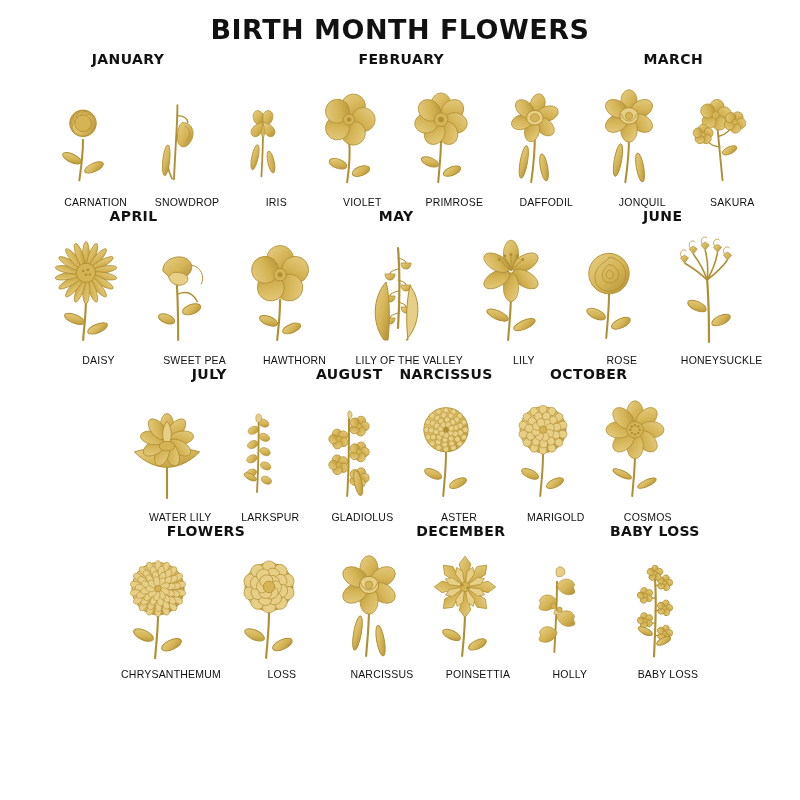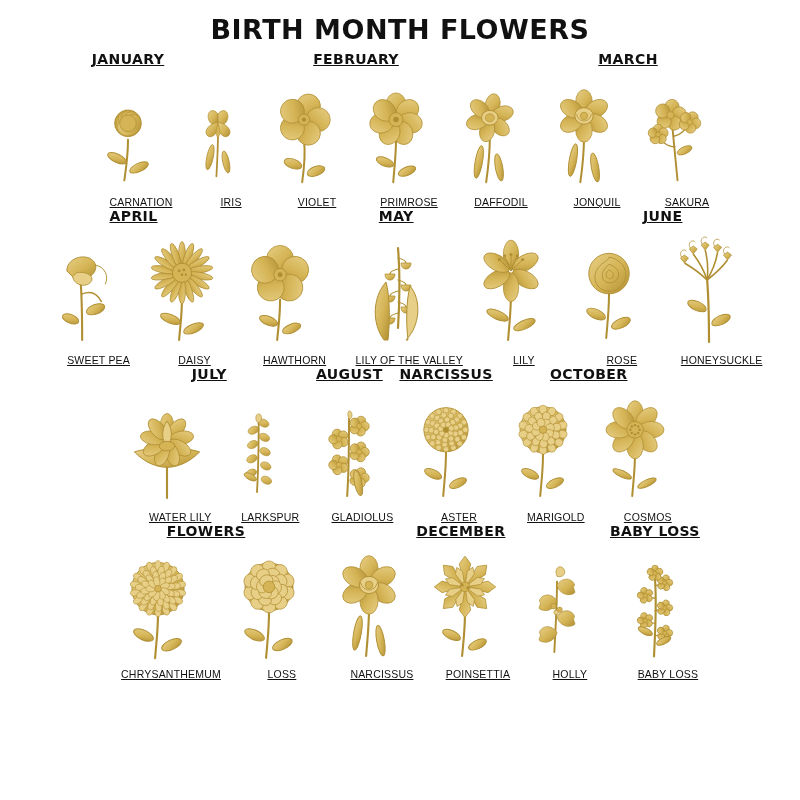--- a/index.html
+++ b/index.html
@@ -35,21 +35,20 @@
     flex: 1;
     display: flex;
     flex-direction: column;
   }
   .row {
     flex: 1;
     display: flex;
     flex-direction: row;
     justify-content: center;
     align-items: stretch;
-    text-decoration: underline;
   }
   .group {
     display: flex;
     flex-direction: column;
     align-items: center;
     padding: 0 2px;
   }
   .group-title {
     font-size: 14px;
     font-weight: bold;
@@ -117,20 +116,40 @@
                     <path d="M50 40 C62 34 70 44 64 54 C58 62 44 62 38 54 C32 44 40 34 50 40 Z" fill="url(#gF)" stroke="#b08f33" stroke-width="0.7" opacity="0.9" transform="rotate(196.36363636363637 50 44) scale(0.9) translate(5,4)"></path>
                     <path d="M50 40 C62 34 70 44 64 54 C58 62 44 62 38 54 C32 44 40 34 50 40 Z" fill="url(#gF)" stroke="#b08f33" stroke-width="0.7" opacity="0.9" transform="rotate(229.0909090909091 50 44) scale(0.9) translate(5,4)"></path>
                     <path d="M50 40 C62 34 70 44 64 54 C58 62 44 62 38 54 C32 44 40 34 50 40 Z" fill="url(#gF)" stroke="#b08f33" stroke-width="0.7" opacity="0.9" transform="rotate(261.8181818181818 50 44) scale(0.9) translate(5,4)"></path>
                     <path d="M50 40 C62 34 70 44 64 54 C58 62 44 62 38 54 C32 44 40 34 50 40 Z" fill="url(#gF)" stroke="#b08f33" stroke-width="0.7" opacity="0.9" transform="rotate(294.54545454545456 50 44) scale(0.9) translate(5,4)"></path>
                     <path d="M50 40 C62 34 70 44 64 54 C58 62 44 62 38 54 C32 44 40 34 50 40 Z" fill="url(#gF)" stroke="#b08f33" stroke-width="0.7" opacity="0.9" transform="rotate(327.27272727272725 50 44) scale(0.9) translate(5,4)"></path>
                   </g>
                   <circle cx="50" cy="44" r="9" fill="#d4b455" stroke="#b08f33" stroke-width="0.8"></circle>
                 </svg>
               </div>
               <div class="flower-label">CARNATION</div>
+            </div>
+            <div class="flower-cell">
+              <div>
+                <svg class="flower-art" width="86" height="112" viewBox="0 0 100 120" xmlns="http://www.w3.org/2000/svg">
+                  <defs>
+                    <linearGradient id="gF" x1="0" y1="0" x2="1" y2="1">
+                      <stop offset="0%" stop-color="#e8cf87"></stop>
+                      <stop offset="55%" stop-color="#d4b455"></stop>
+                      <stop offset="100%" stop-color="#b08f33"></stop>
+                    </linearGradient>
+                  </defs>
+                  <path d="M54 22 C54 44 52 62 50 108" fill="none" stroke="#b08f33" stroke-width="2.2" stroke-linecap="round"></path>
+                  <path d="M54 34 C62 34 66 38 66 42" fill="none" stroke="#b08f33" stroke-width="1.6" stroke-linecap="round"></path>
+                  <path d="M60 42 C72 42 76 56 68 66 C62 74 54 70 54 60 C54 50 56 44 60 42 Z" fill="url(#gF)" stroke="#b08f33" stroke-width="1"></path>
+                  <path d="M62 46 C70 48 70 60 64 64" fill="none" stroke="#b08f33" stroke-width="0.8"></path>
+                  <path d="M42 70 C40 88 44 100 48 108" fill="none" stroke="#b08f33" stroke-width="2"></path>
+                  <ellipse cx="41" cy="86" rx="4" ry="18" fill="url(#gF)" stroke="#b08f33" stroke-width="1" transform="rotate(6 41 86)"></ellipse>
+                </svg>
+              </div>
+              <div class="flower-label">SNOWDROP</div>
             </div>
           </div>
         </div>
         <div class="group">
           <div class="group-title">FEBRUARY</div>
           <div class="flowers">
             <div class="flower-cell">
               <div>
                 <svg class="flower-art" width="80" height="112" viewBox="0 0 100 120" xmlns="http://www.w3.org/2000/svg">
                   <defs>
@@ -294,41 +313,20 @@
               </div>
               <div class="flower-label">SAKURA</div>
             </div>
           </div>
         </div>
       </div>
       <div class="row">
         <div class="group">
           <div class="group-title">APRIL</div>
           <div class="flowers">
-            <div class="flower-cell">
-              <div>
-                <svg class="flower-art" width="96" height="120" viewBox="0 0 100 120" xmlns="http://www.w3.org/2000/svg">
-                  <defs>
-                    <linearGradient id="gF" x1="0" y1="0" x2="1" y2="1">
-                      <stop offset="0%" stop-color="#e8cf87"></stop>
-                      <stop offset="55%" stop-color="#d4b455"></stop>
-                      <stop offset="100%" stop-color="#b08f33"></stop>
-                    </linearGradient>
-                  </defs>
-                  <path d="M44 44 C46 66 46 88 46 110" fill="none" stroke="#b08f33" stroke-width="2.2" stroke-linecap="round"></path>
-                  <path d="M46 62 C56 58 62 62 66 70" fill="none" stroke="#b08f33" stroke-width="1.5" stroke-linecap="round"></path>
-                  <path d="M30 38 C30 22 56 18 60 32 C62 42 48 50 38 46 Z" fill="url(#gF)" stroke="#b08f33" stroke-width="1"></path>
-                  <path d="M36 44 C38 54 52 56 56 48 C58 42 48 38 40 40 Z" fill="#e8cf87" stroke="#b08f33" stroke-width="0.9"></path>
-                  <path d="M60 32 C70 34 74 44 70 52" fill="none" stroke="#b08f33" stroke-width="1"></path>
-                  <ellipse cx="60" cy="78" rx="10" ry="5" fill="url(#gF)" stroke="#b08f33" stroke-width="1" transform="rotate(-20 60 78)"></ellipse>
-                  <ellipse cx="34" cy="88" rx="9" ry="4.5" fill="url(#gF)" stroke="#b08f33" stroke-width="1" transform="rotate(22 34 88)"></ellipse>
-                </svg>
-              </div>
-              <div class="flower-label">SWEET PEA</div>
-            </div>
             <div class="flower-cell">
               <div>
                 <svg class="flower-art" width="96" height="120" viewBox="0 0 100 120" xmlns="http://www.w3.org/2000/svg">
                   <defs>
                     <linearGradient id="gF" x1="0" y1="0" x2="1" y2="1">
                       <stop offset="0%" stop-color="#e8cf87"></stop>
                       <stop offset="55%" stop-color="#d4b455"></stop>
                       <stop offset="100%" stop-color="#b08f33"></stop>
                     </linearGradient>
                   </defs>
@@ -354,20 +352,41 @@
                   <ellipse cx="50" cy="21.5" rx="3.6" ry="14" fill="url(#gF)" stroke="#b08f33" stroke-width="0.8" transform="rotate(320 50 40)"></ellipse>
                   <ellipse cx="50" cy="21.5" rx="3.6" ry="14" fill="url(#gF)" stroke="#b08f33" stroke-width="0.8" transform="rotate(340 50 40)"></ellipse>
                   <circle cx="50" cy="40" r="10" fill="#d4b455" stroke="#b08f33" stroke-width="1"></circle>
                   <circle cx="47" cy="38" r="1.4" fill="#b08f33"></circle>
                   <circle cx="52" cy="37" r="1.4" fill="#b08f33"></circle>
                   <circle cx="50" cy="42" r="1.4" fill="#b08f33"></circle>
                   <circle cx="54" cy="42" r="1.2" fill="#b08f33"></circle>
                 </svg>
               </div>
               <div class="flower-label">DAISY</div>
+            </div>
+            <div class="flower-cell">
+              <div>
+                <svg class="flower-art" width="96" height="120" viewBox="0 0 100 120" xmlns="http://www.w3.org/2000/svg">
+                  <defs>
+                    <linearGradient id="gF" x1="0" y1="0" x2="1" y2="1">
+                      <stop offset="0%" stop-color="#e8cf87"></stop>
+                      <stop offset="55%" stop-color="#d4b455"></stop>
+                      <stop offset="100%" stop-color="#b08f33"></stop>
+                    </linearGradient>
+                  </defs>
+                  <path d="M44 44 C46 66 46 88 46 110" fill="none" stroke="#b08f33" stroke-width="2.2" stroke-linecap="round"></path>
+                  <path d="M46 62 C56 58 62 62 66 70" fill="none" stroke="#b08f33" stroke-width="1.5" stroke-linecap="round"></path>
+                  <path d="M30 38 C30 22 56 18 60 32 C62 42 48 50 38 46 Z" fill="url(#gF)" stroke="#b08f33" stroke-width="1"></path>
+                  <path d="M36 44 C38 54 52 56 56 48 C58 42 48 38 40 40 Z" fill="#e8cf87" stroke="#b08f33" stroke-width="0.9"></path>
+                  <path d="M60 32 C70 34 74 44 70 52" fill="none" stroke="#b08f33" stroke-width="1"></path>
+                  <ellipse cx="60" cy="78" rx="10" ry="5" fill="url(#gF)" stroke="#b08f33" stroke-width="1" transform="rotate(-20 60 78)"></ellipse>
+                  <ellipse cx="34" cy="88" rx="9" ry="4.5" fill="url(#gF)" stroke="#b08f33" stroke-width="1" transform="rotate(22 34 88)"></ellipse>
+                </svg>
+              </div>
+              <div class="flower-label">SWEET PEA</div>
             </div>
           </div>
         </div>
         <div class="group">
           <div class="group-title">MAY</div>
           <div class="flowers">
             <div class="flower-cell">
               <div>
                 <svg class="flower-art" width="96" height="120" viewBox="0 0 100 120" xmlns="http://www.w3.org/2000/svg">
                   <defs>

